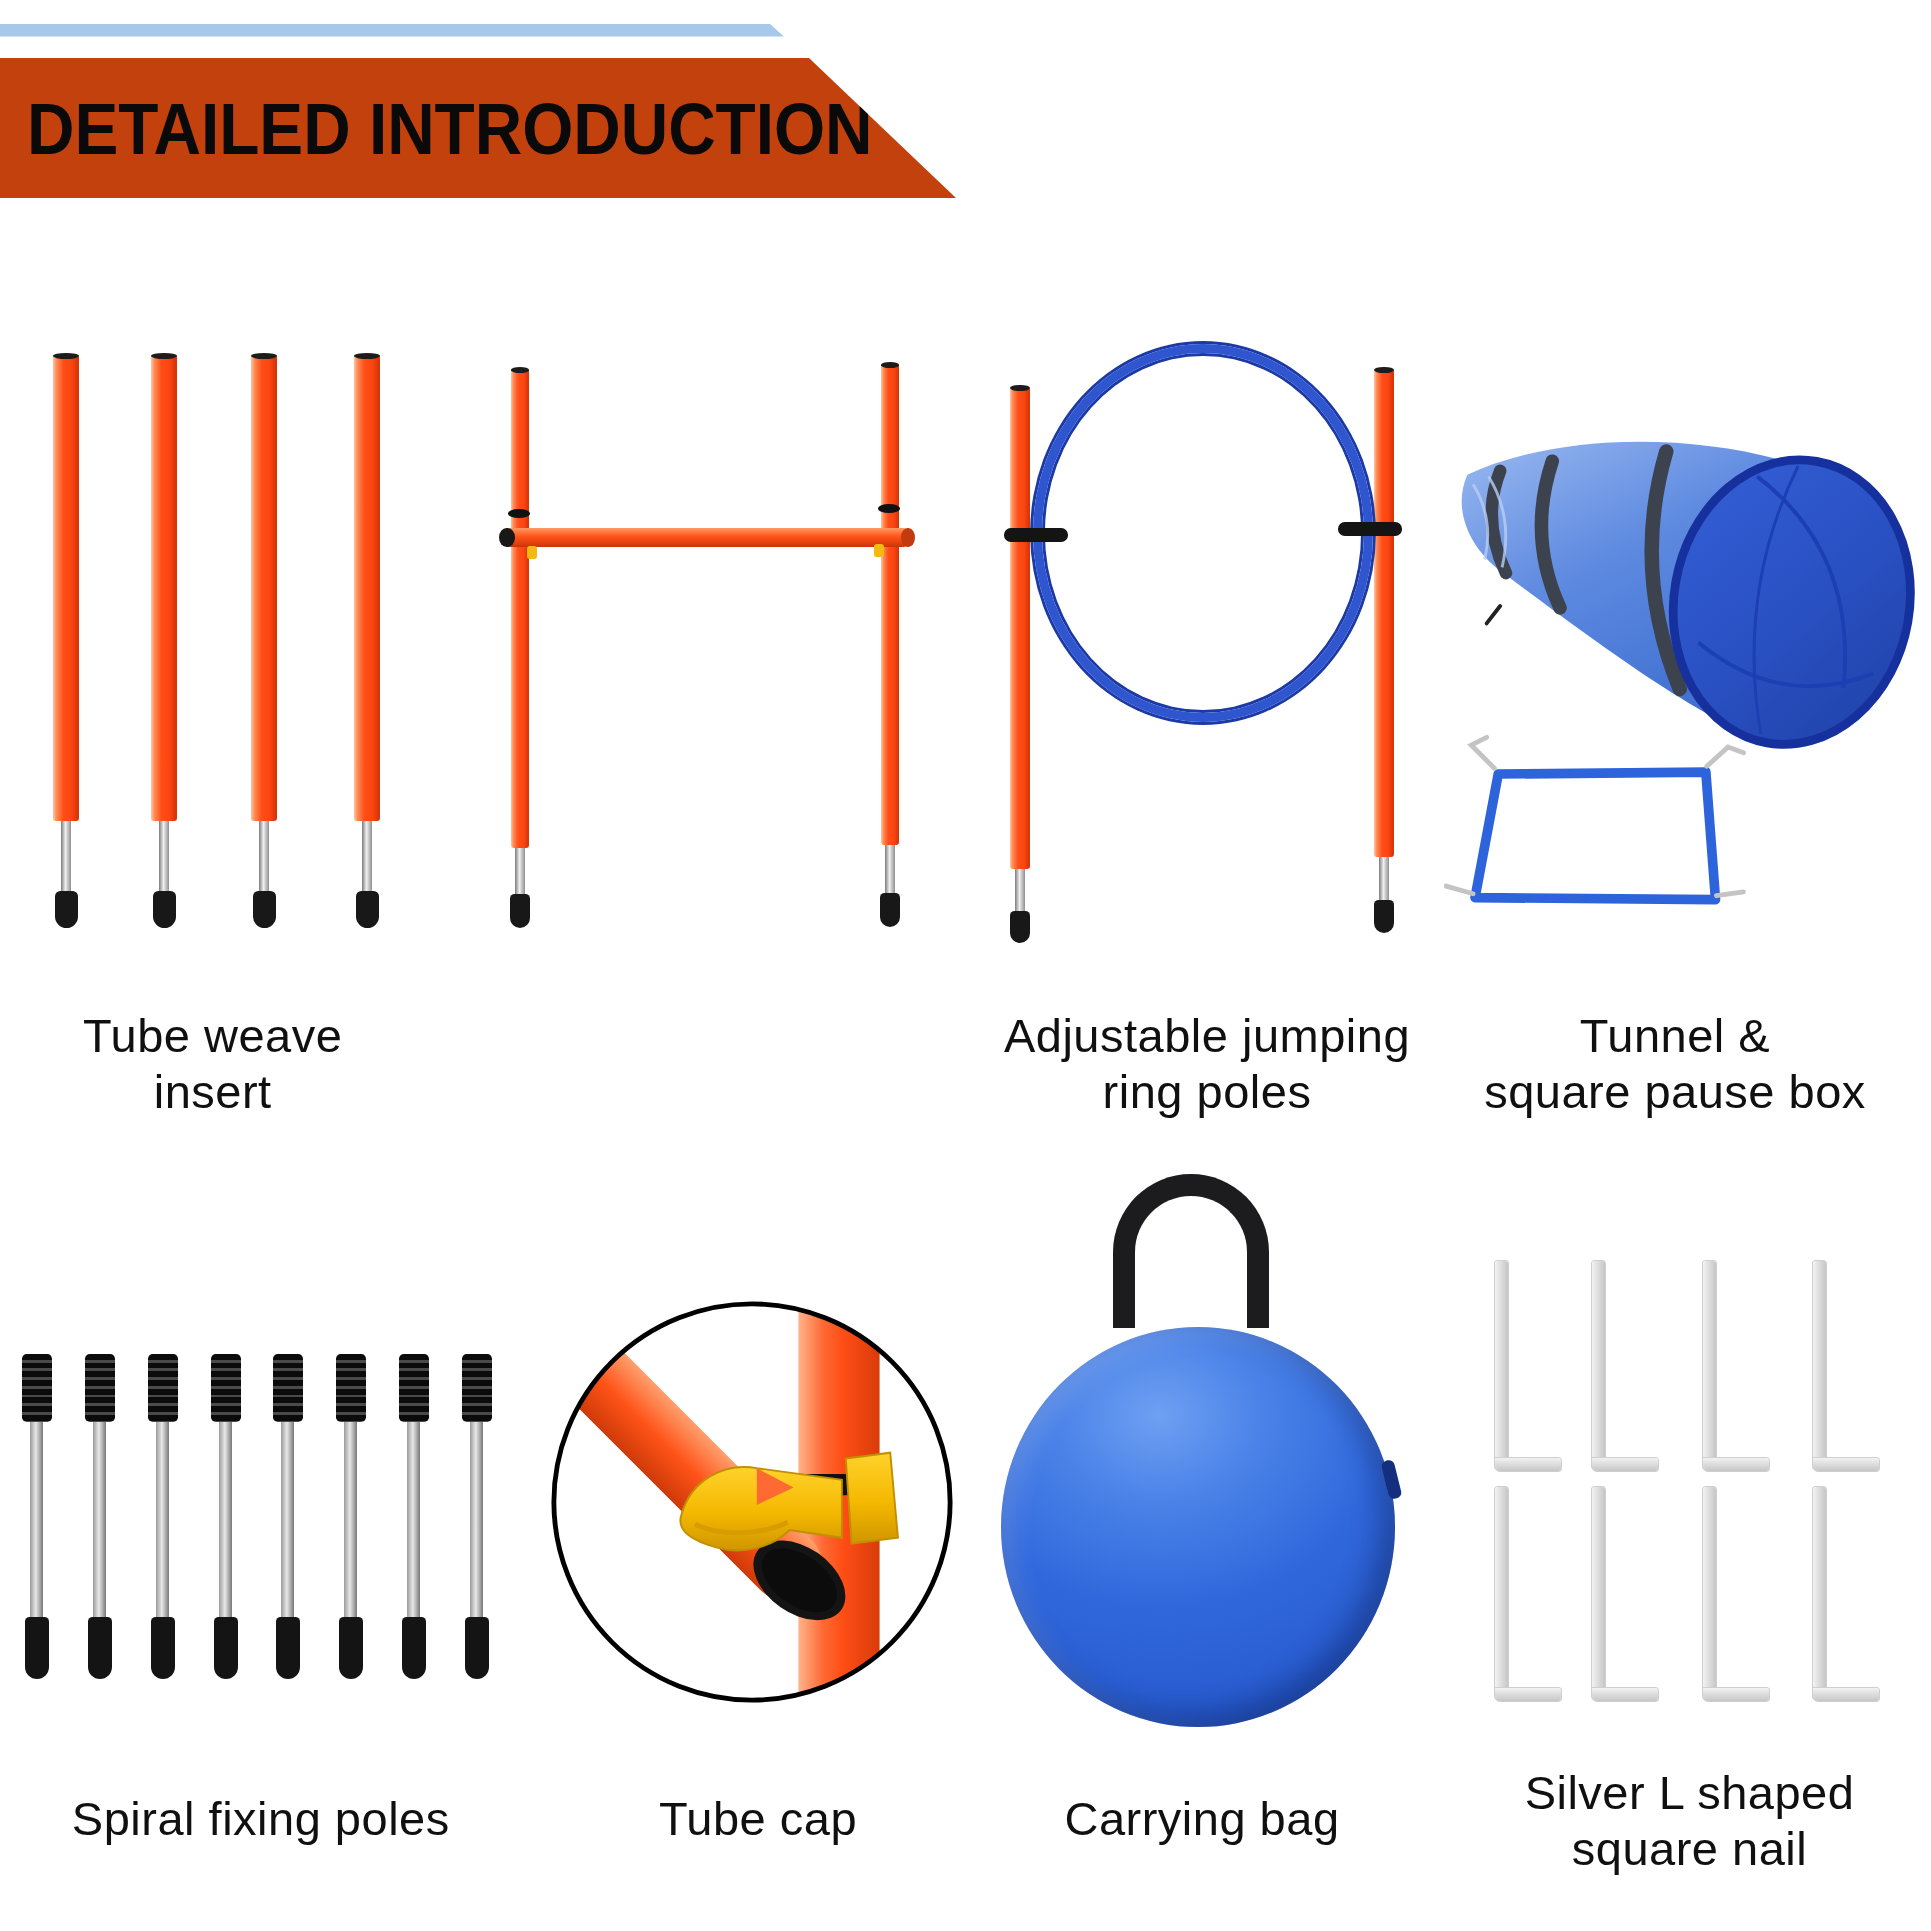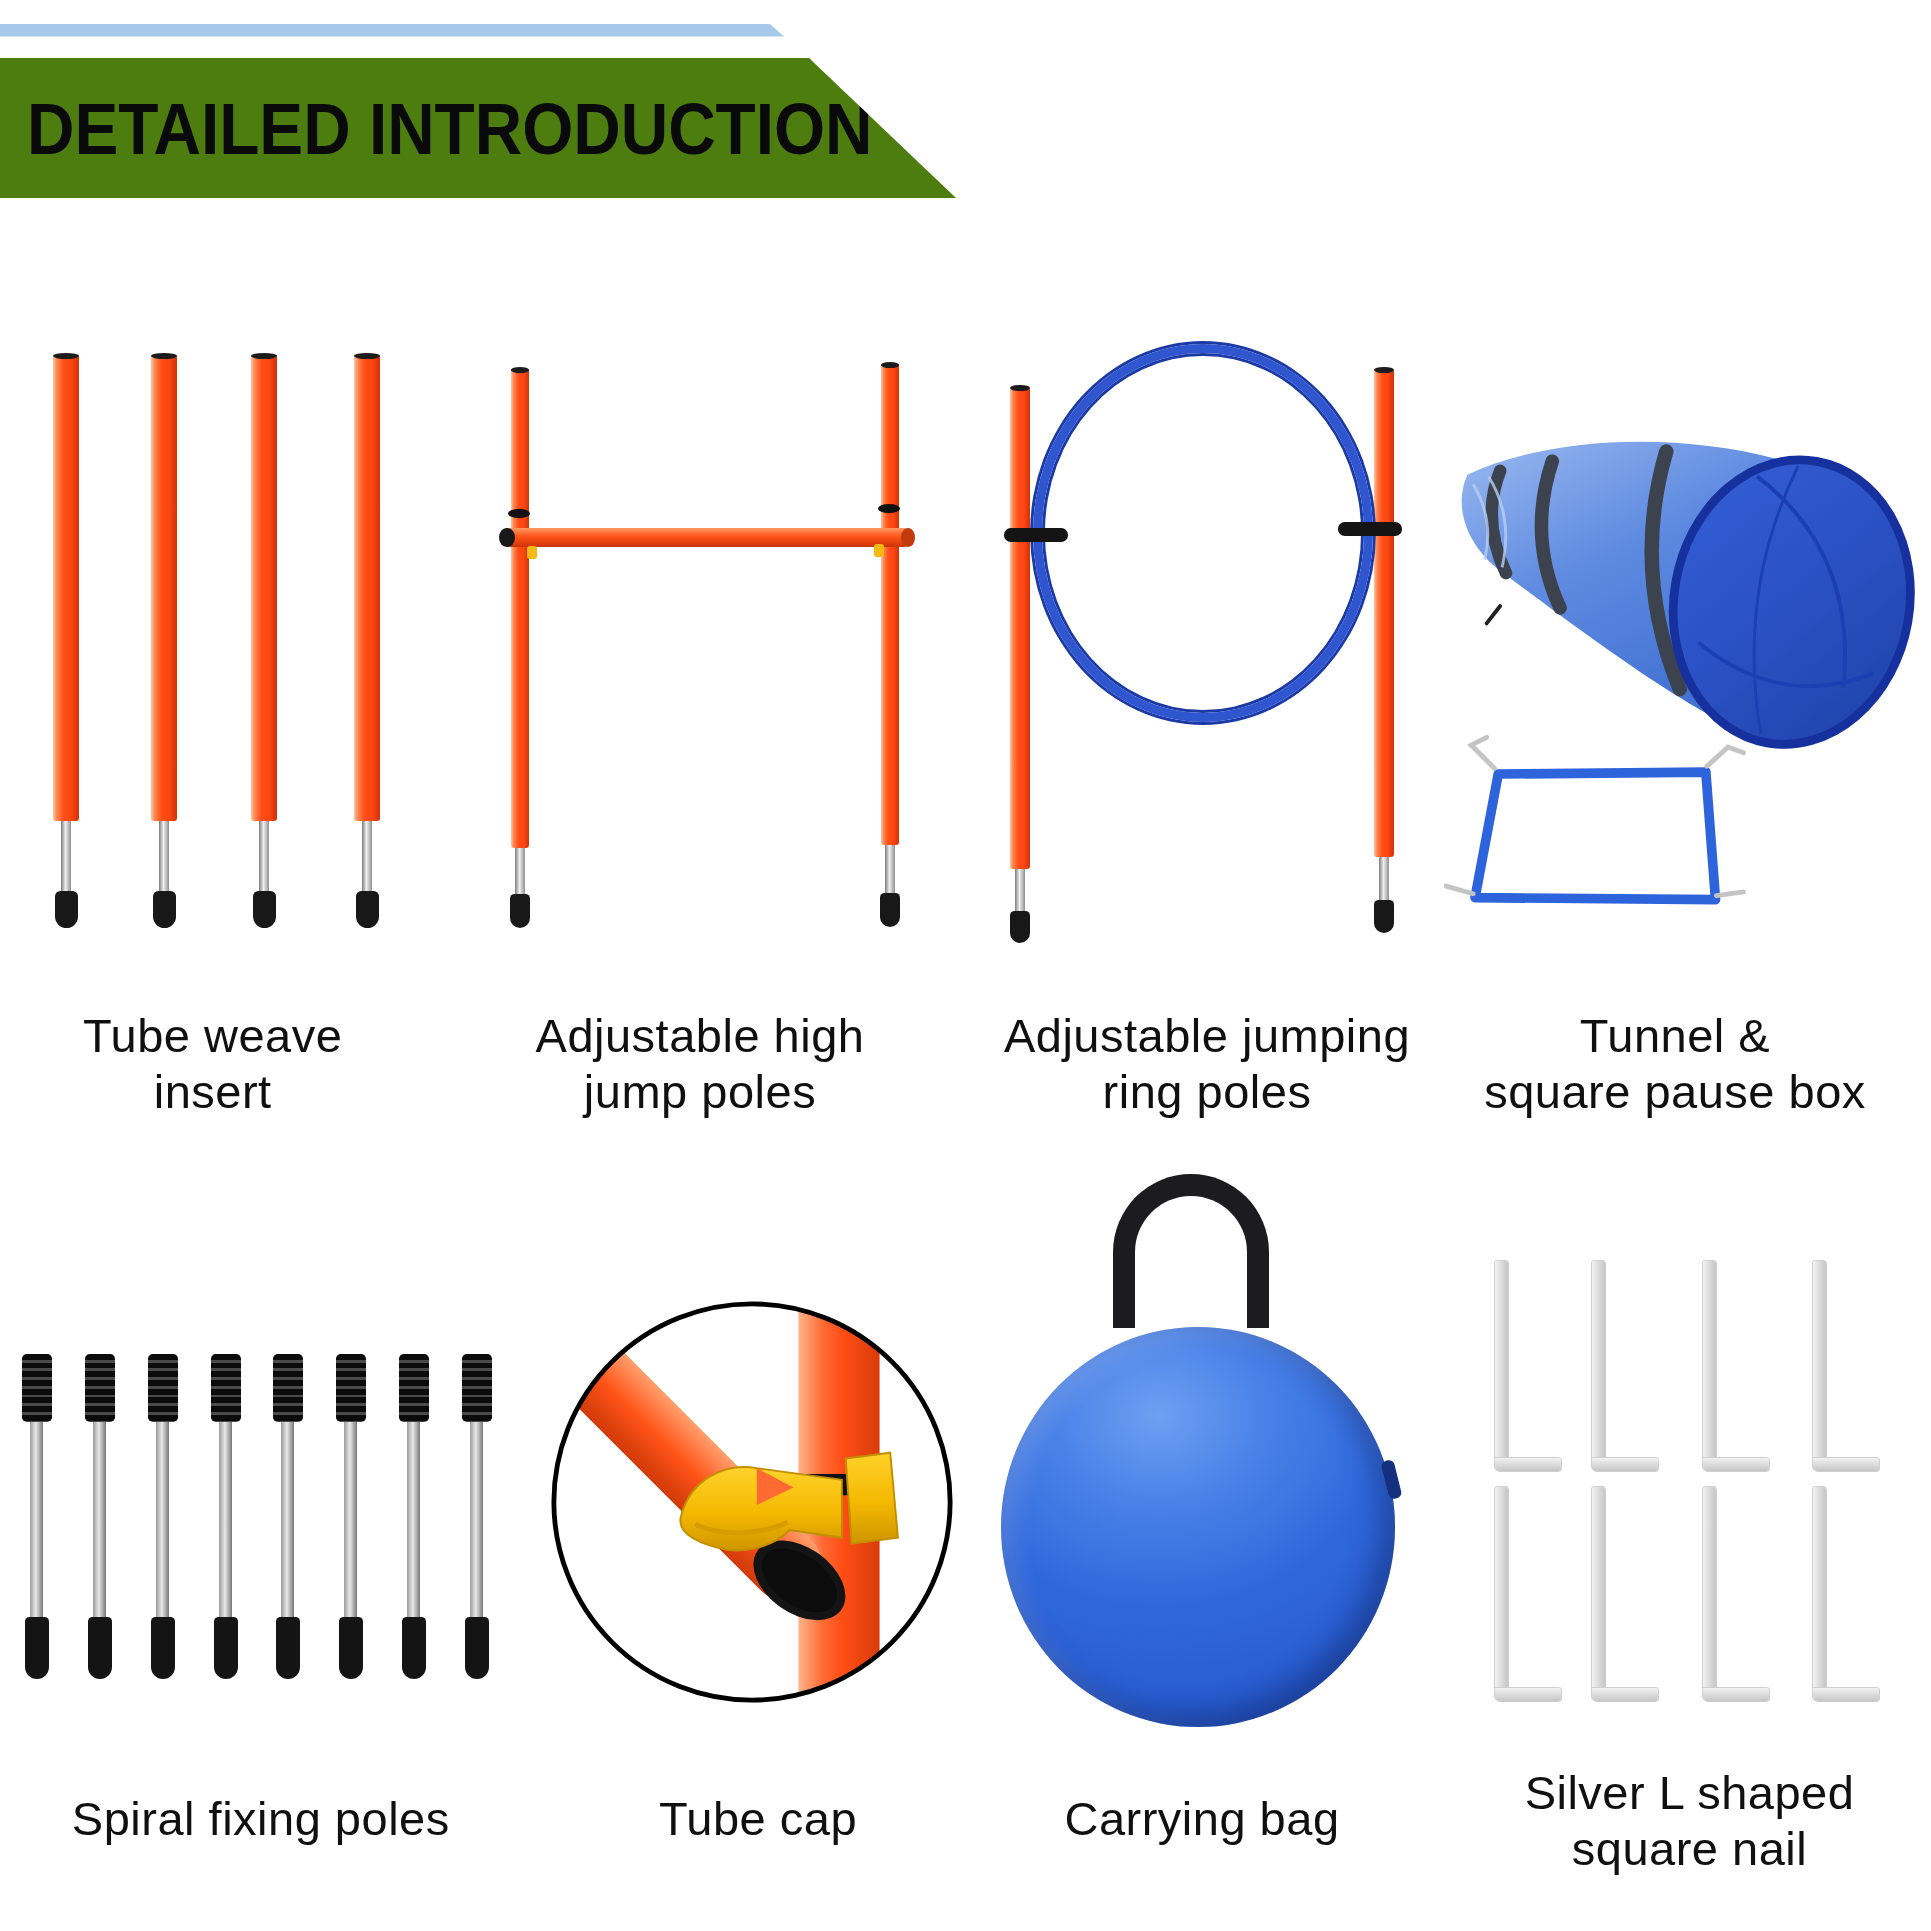--- a/index.html
+++ b/index.html
@@ -3,21 +3,21 @@
 <meta charset="utf-8">
 <style>
   html,body{margin:0;padding:0;background:#fff;}
   #canvas{position:relative;width:1931px;height:1931px;background:#fff;overflow:hidden;
           font-family:"Liberation Sans", sans-serif;}
   .abs{position:absolute;}
 
   
   .strip{left:0;top:24px;width:784px;height:12.6px;background:#a6c9ea;
          clip-path:polygon(0 0,770px 0,784px 100%,0 100%);}
-  .banner{left:0;top:58px;width:956px;height:140px;background:#4d7c0f;
+  .banner{left:0;top:58px;width:956px;height:140px;background:#c2410c;
           clip-path:polygon(0 0,809px 0,956px 100%,0 100%);}
   .title{position:absolute;left:27px;top:0;height:100%;display:flex;align-items:center;
          font-size:73px;font-weight:700;color:#0a0a0a;white-space:nowrap;
          transform:scaleX(0.9);transform-origin:left center;letter-spacing:0px;}
 
   
   .polecol{display:flex;flex-direction:column;align-items:center;}
   .rod{position:relative;background:linear-gradient(90deg,#ffc4a3 0%,#ff8a54 14%,#ff4e17 40%,#fb4511 72%,#d7360a 94%);
        border-radius:2.9px;}
   .rod::before{content:"";position:absolute;top:-1.9px;left:0;width:100%;height:5.8px;
@@ -293,24 +293,20 @@
     <div class="abs lnail" style="left:1813px;top:1487px;height:214px">
         <div class="lv"></div>
         <div class="lh"></div>
       </div>
   </div>
 
   <div class="caption" style="left:9.7px;top:1008px;width:406px">
     <span>Tube weave</span><br>
     <span>insert</span>
   </div>
-  <div class="caption" style="left:478px;top:1008px;width:444px">
-    <span>Adjustable high</span><br>
-    <span>jump poles</span>
-  </div>
   <div class="caption" style="left:1424px;top:1008px;width:502px">
     <span>Tunnel &amp;</span><br>
     <span>square pause box</span>
   </div>
   <div class="caption" style="left:961px;top:1008px;width:492px">
     <span>Adjustable jumping</span><br>
     <span>ring poles</span>
   </div>
   <div class="caption" style="left:19.3px;top:1791px;width:483px">
     <span>Spiral fixing poles</span>

